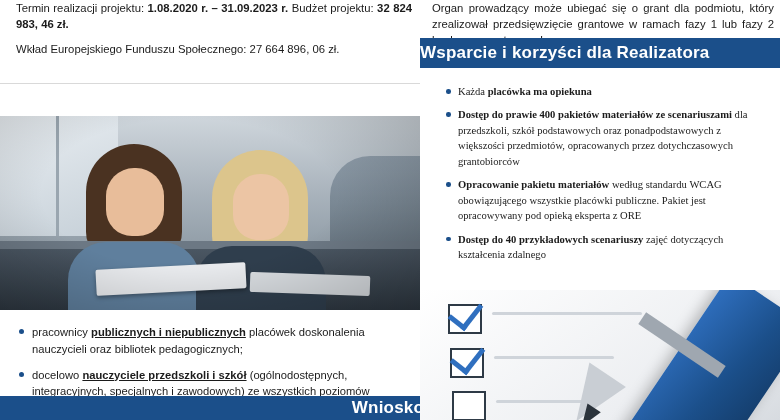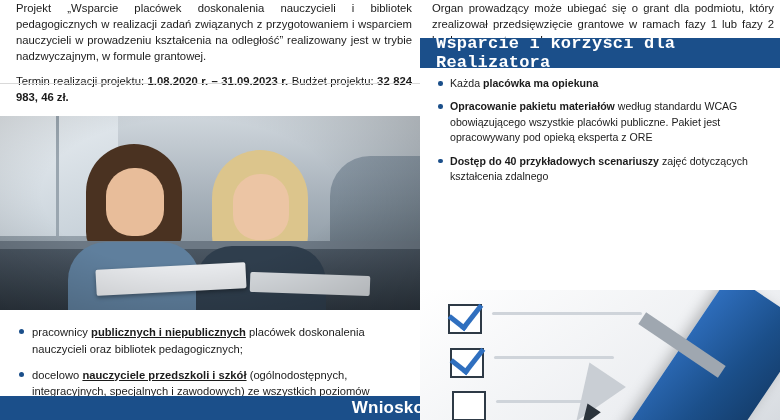--- a/index.html
+++ b/index.html
@@ -97,27 +97,27 @@
   }
   .r-intro{
     position:absolute;left:12px;top:0;width:342px;
     font-size:11.3px;line-height:1.42;color:#1b1b1b;text-align:justify;
   }
   .r-intro p{margin:0;}
 
   #wsparcie-band{
     position:absolute;left:0;top:38px;width:360px;height:30px;background:#1b4f8a;
   }
-  #wsparcie-band .band-title{justify-content:flex-start;padding-left:16px;font-family:Liberation Mono, monospace;}
+  #wsparcie-band .band-title{justify-content:flex-start;}
 
   .r-bullets{
     position:absolute;left:16px;top:76px;width:336px;
     font-size:10.6px;line-height:1.46;color:#1b1b1b;
   }
-  .r-bullets ul{margin:0;padding-left:14px;list-style:none;}
+  .r-bullets ul{margin:8px;padding-left:14px;list-style:none;font-family:Liberation Serif, serif;}
   .r-bullets li{position:relative;margin-bottom:8px;}
   .r-bullets li:before{
     content:"";position:absolute;left:-12px;top:5px;width:4.5px;height:4.5px;
     background:#1b4f8a;border-radius:50%;
   }
   .r-bullets b{font-weight:bold;}
 
   #typy-band{
     position:absolute;left:0;top:256px;width:360px;height:30px;background:#1b4f8a;
   }
@@ -154,21 +154,20 @@
     background:#9fa7b0;transform:rotate(34deg);}
 </style>
 </head>
 <body>
 
 <div class="page">
 
   <div class="col-left">
 
     <div class="intro">
-      <p>Projekt „Wsparcie placówek doskonalenia nauczycieli i bibliotek pedagogicznych w realizacji zadań związanych z przygotowaniem i wsparciem nauczycieli  w prowadzeniu kształcenia na odległość” realizowany jest w trybie nadzwyczajnym, w formule grantowej.</p>
       <p>
         <span>Termin realizacji projektu:</span>
         <b>1.08.2020 r. – 31.09.2023 r.</b>
         <span>Budżet projektu:</span>
         <b>32 824 983, 46 zł.</b>
       </p>
       <p>
         <span>Wkład Europejskiego Funduszu Społecznego:</span>
         <span>27 664 896, 06 zł.</span>
       </p>
@@ -218,20 +217,23 @@
     <div id="wsparcie-band">
       <div class="band-title">Wsparcie i korzyści dla Realizatora</div>
     </div>
 
     <div class="r-bullets">
       <ul>
         <li>
           <span>Każda </span><b>placówka ma opiekuna</b><span></span>
         </li>
         <li>
+          <span></span><b>Dostęp do prawie 400 pakietów materiałów ze scenariuszami</b><span> dla przedszkoli, szkół podstawowych oraz ponadpodstawowych z większości przedmiotów, opracowanych przez dotychczasowych grantobiorców</span>
+        </li>
+        <li>
           <span></span><b>Opracowanie pakietu materiałów</b><span> według standardu WCAG obowiązującego wszystkie placówki publiczne. Pakiet jest opracowywany pod opieką eksperta z ORE</span>
         </li>
         <li>
           <span></span><b>Dostęp do 40 przykładowych scenariuszy</b><span> zajęć dotyczących kształcenia zdalnego</span>
         </li>
       </ul>
     </div>
 
 
     <div class="photo2">

